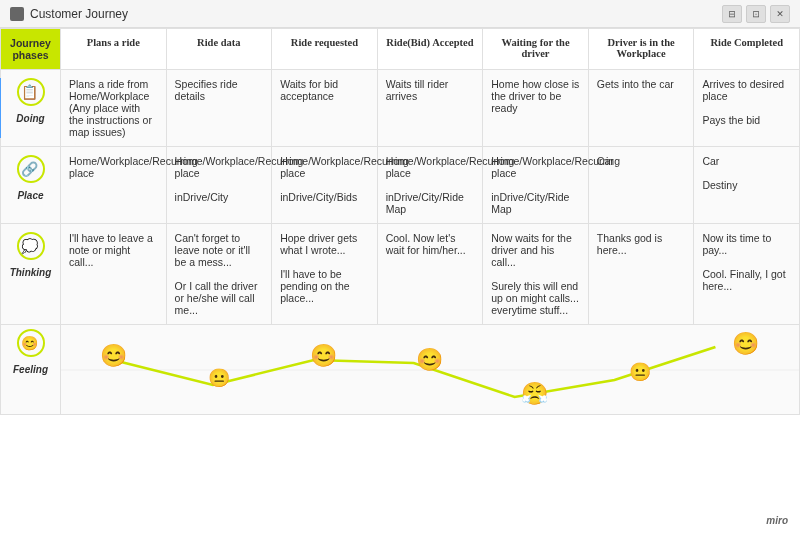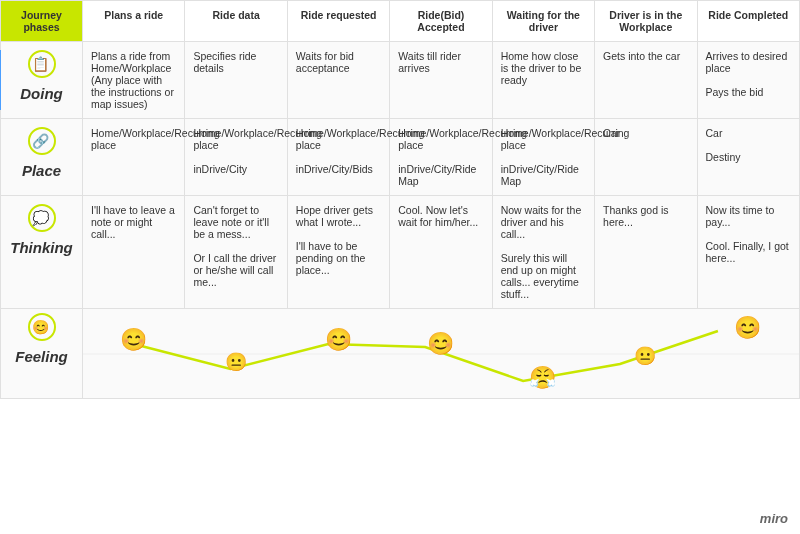--- a/index.html
+++ b/index.html
@@ -74,29 +74,30 @@
       font-size: 10.5px;
       color: #333;
     }
     .phase-header {
       background: #c8e600;
       color: #000;
       font-weight: bold;
       font-size: 13px;
       text-align: center;
       vertical-align: middle;
-      width: 82px;
+      width: 60px;
     }
     .col-header {
       background: white;
       font-weight: bold;
       font-size: 11px;
       text-align: center;
       vertical-align: middle;
       border: 1px solid #e0e0e0;
+      font-family: Liberation Serif, serif;
     }
     .row-label {
       width: 70px;
       background: white;
       font-weight: bold;
       font-size: 11px;
       vertical-align: middle;
       text-align: left;
       padding-left: 6px;
       border: 1px solid #e0e0e0;
@@ -114,41 +115,41 @@
       border-radius: 50%;
       border: 2px solid #c8e600;
       display: flex;
       align-items: center;
       justify-content: center;
       font-size: 14px;
       margin-bottom: 3px;
     }
     .row-label-text {
       font-style: italic;
-      font-size: 15px;
+      font-size: 10px;
       color: #333;
     }
     .doing-row td {
       background: #fafafa;
     }
     .place-row td {
       background: #fafafa;
     }
     .thinking-row td {
       background: #fafafa;
     }
     .feeling-row td {
       background: #fafafa;
       padding: 4px;
     }
     .miro-logo {
       position: absolute;
       bottom: 8px;
       right: 12px;
-      font-size: 13px;
+      font-size: 10px;
       color: #666;
       font-weight: bold;
       font-style: italic;
     }
     .left-bar {
       position: absolute;
       left: 0;
       top: 50px;
       width: 4px;
       height: 60px;
@@ -159,20 +160,29 @@
       font-size: 22px;
     }
     .emoji-sm {
       font-size: 18px;
     }
   </style>
 </head>
 <body>
 
 <div class="window">
+  <div class="titlebar">
+    <div class="titlebar-icon"></div>
+    <span class="titlebar-title">Customer Journey</span>
+    <div class="titlebar-controls">
+      <div class="ctrl-btn">⊟</div>
+      <div class="ctrl-btn">⊡</div>
+      <div class="ctrl-btn">✕</div>
+    </div>
+  </div>
 
   <div class="canvas">
     <div class="left-bar"></div>
 
     <table class="journey-table">
       <thead>
         <tr>
           <th class="phase-header" rowspan="1">
             <span>Journey phases</span>
           </th>

